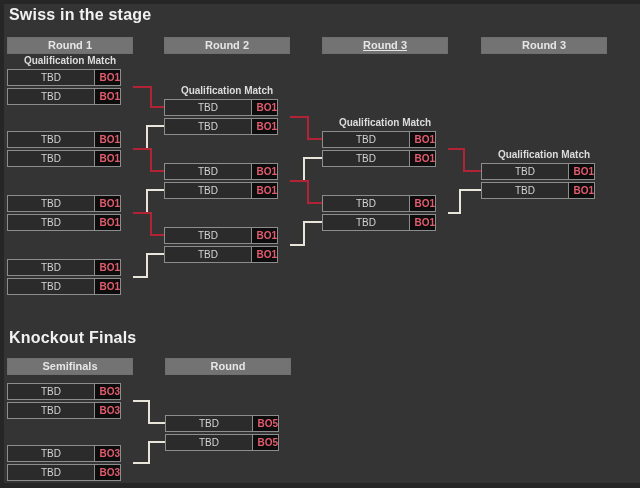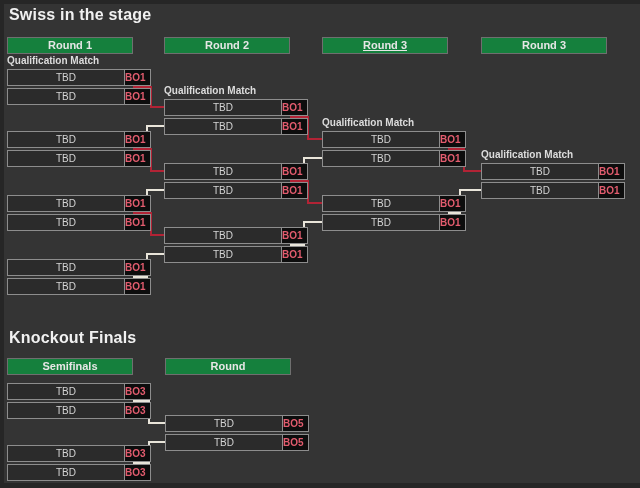--- a/index.html
+++ b/index.html
@@ -9,41 +9,41 @@
     font-family:"Liberation Sans","DejaVu Sans",sans-serif;
     -webkit-font-smoothing:antialiased;
   }
   .frame{position:absolute;background:#262626;z-index:0;}
   .h1{
     position:absolute;font-size:16px;font-weight:700;color:#f1f1f1;
     letter-spacing:.2px;z-index:3;white-space:nowrap;
   }
   .rheader{
     position:absolute;width:126px;height:17px;box-sizing:border-box;
-    background:#15803d;border:1px solid #6f6f6f;color:#e6e6e6;
+    background:#737373;border:1px solid #6f6f6f;color:#e6e6e6;
     font-size:11px;font-weight:700;text-align:center;line-height:14px;z-index:3;
   }
   .qlabel{
-    position:absolute;width:126px;font-size:10px;
+    position:absolute;width:126px;text-align:center;font-size:10px;
     font-weight:600;color:#dcdcdc;z-index:3;white-space:nowrap;
   }
-  .match{position:absolute;width:144px;z-index:3;}
+  .match{position:absolute;width:114px;z-index:3;}
   .slot{
     height:17px;box-sizing:border-box;border:1px solid #8d8d8d;
     display:flex;align-items:stretch;background:#2b2b2b;cursor:pointer;
   }
   .slot + .slot{margin-top:2px;}
   .name{
     flex:1;font-size:10px;color:#d4d4d4;text-align:center;line-height:15px;
     overflow:hidden;white-space:nowrap;
   }
   .score{
     width:26px;box-sizing:border-box;border-left:1px solid #8d8d8d;
     background:#0d0d0d;color:#e25c6e;font-size:10px;font-weight:700;
-    text-align:left;line-height:15px;
+    text-align:right;line-height:15px;
   }
   .ln{position:absolute;z-index:1;}
   .w{background:#e9e5da;}
   .r{background:#b22335;z-index:2;}
 </style>
 </head>
 <body>
 
 <div id="stage">
 

